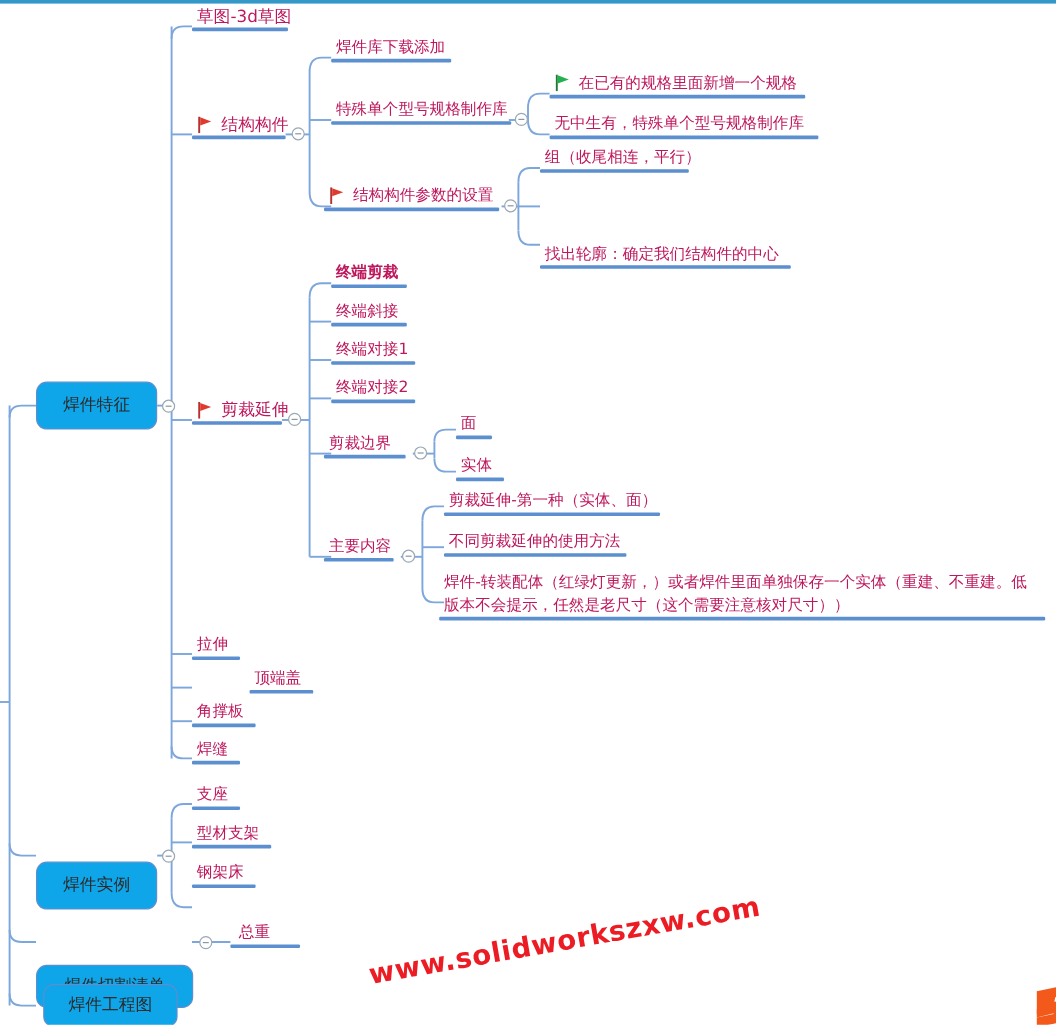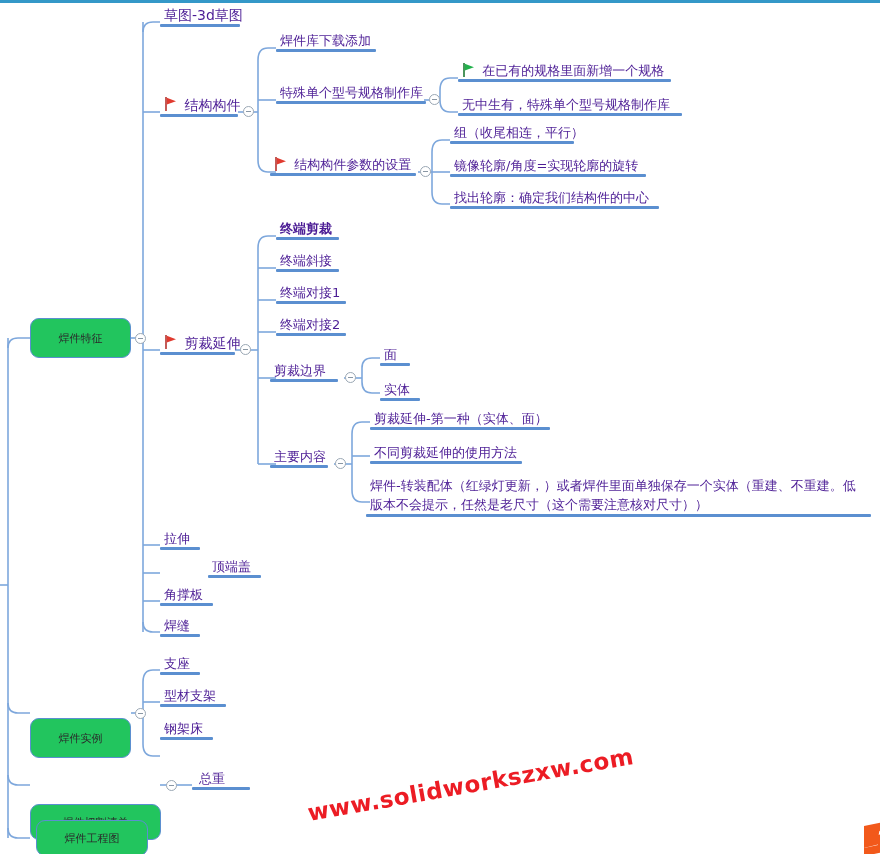--- a/index.html
+++ b/index.html
@@ -15,41 +15,41 @@
   
   .topbar{position:absolute;left:0;top:0;width:880px;height:3px;background:#3498c8;}
 
   
   svg.links{position:absolute;left:0;top:0;width:880px;height:854px;pointer-events:none;}
 
   
   .unode{
     position:absolute;
     white-space:nowrap;
-    color:#4c1d95;
+    color:#be185d;
     font-size:14px;
     line-height:17px;
     padding:0 4px 3px 4px;
     box-sizing:border-box;
   }
   .unode .ut{display:inline-block;vertical-align:middle;}
   .unode .bar{
     position:absolute;left:0;bottom:0;height:3px;background:#5b8fd0;border-radius:1px;
   }
   .unode.small{font-size:13px;line-height:16px;}
   .unode.two{white-space:normal;line-height:19px;}
 
   
   .bnode{
     position:absolute;
-    background:#22c55e;
+    background:#0ea5e9;
     border:1.6px solid #5b8fd0;
     border-radius:9px;
     color:#2b2b2b;
-    font-size:11px;
+    font-size:14px;
     display:flex;align-items:center;justify-content:center;
     box-sizing:border-box;
     white-space:nowrap;
   }
 
   
   .flag{display:inline-block;vertical-align:middle;width:13px;height:14px;margin-right:3px;position:relative;top:-1px;}
 
   
   .tog{
@@ -258,26 +258,22 @@
   <div class="unode small" style="left:458px;top:96px;width:224px;">
     <span class="ut">无中生有，特殊单个型号规格制作库</span>
     <span class="bar" style="width:224px;"></span>
   </div>
 
   <div class="unode small" style="left:450px;top:124px;width:124px;text-align:center;">
     <span class="ut">组（收尾相连，平行）</span>
     <span class="bar" style="width:124px;"></span>
   </div>
 
-  <div class="unode small" style="left:450px;top:157px;width:196px;">
-    <span class="ut">镜像轮廓/角度=实现轮廓的旋转</span>
-    <span class="bar" style="width:196px;"></span>
-  </div>
-
-  <div class="unode small" style="left:450px;top:189px;width:209px;">
+
+  <div class="unode small" style="left:450px;top:205px;width:209px;font-family:Liberation Mono, monospace;">
     <span class="ut">找出轮廓：确定我们结构件的中心</span>
     <span class="bar" style="width:209px;"></span>
   </div>
 
   <div class="unode small" style="left:276px;top:220px;width:63px;font-weight:bold;">
     <span class="ut">终端剪裁</span>
     <span class="bar" style="width:63px;"></span>
   </div>
 
   <div class="unode small" style="left:276px;top:252px;width:63px;">

